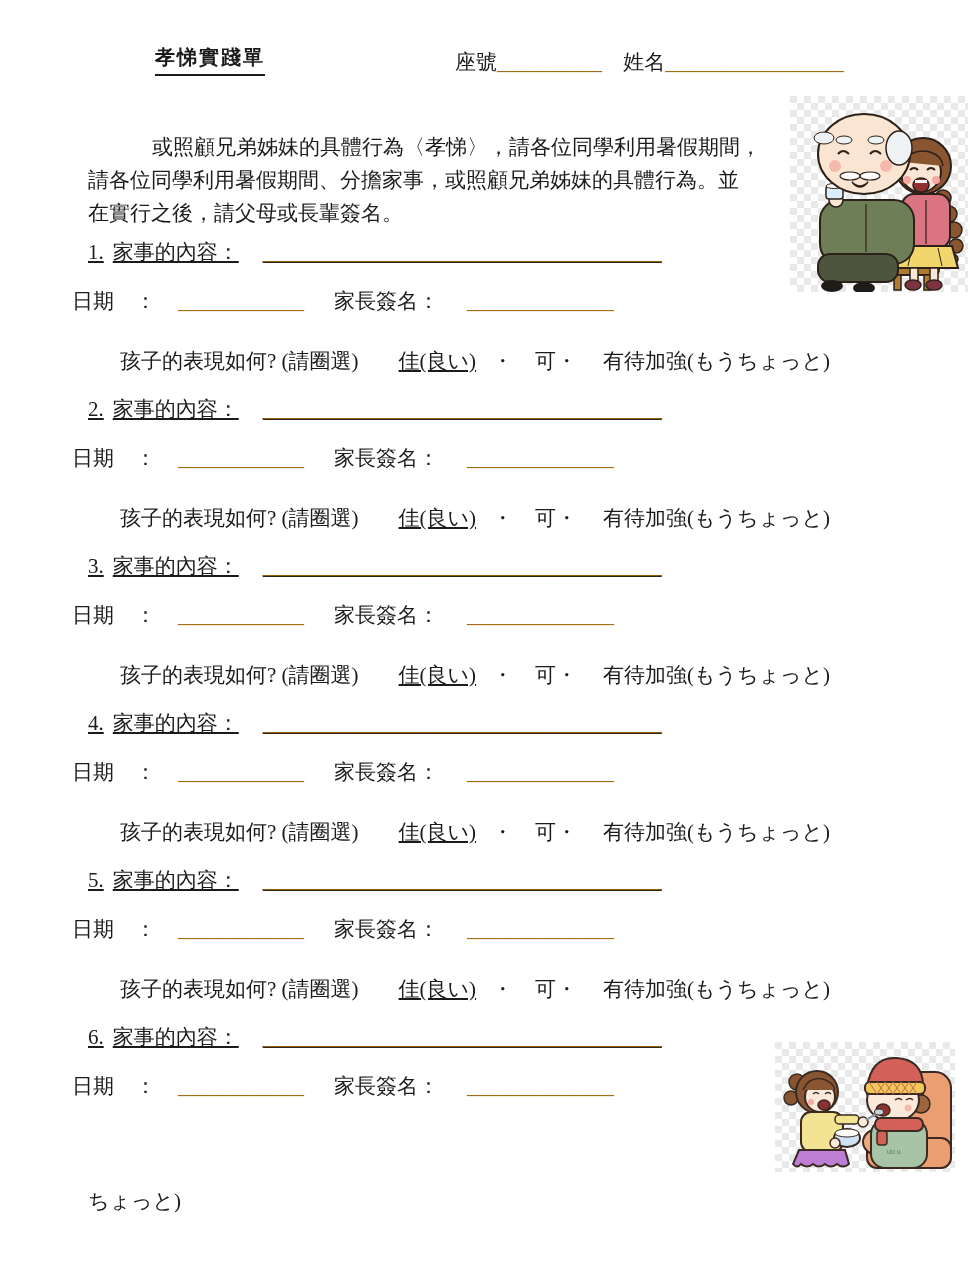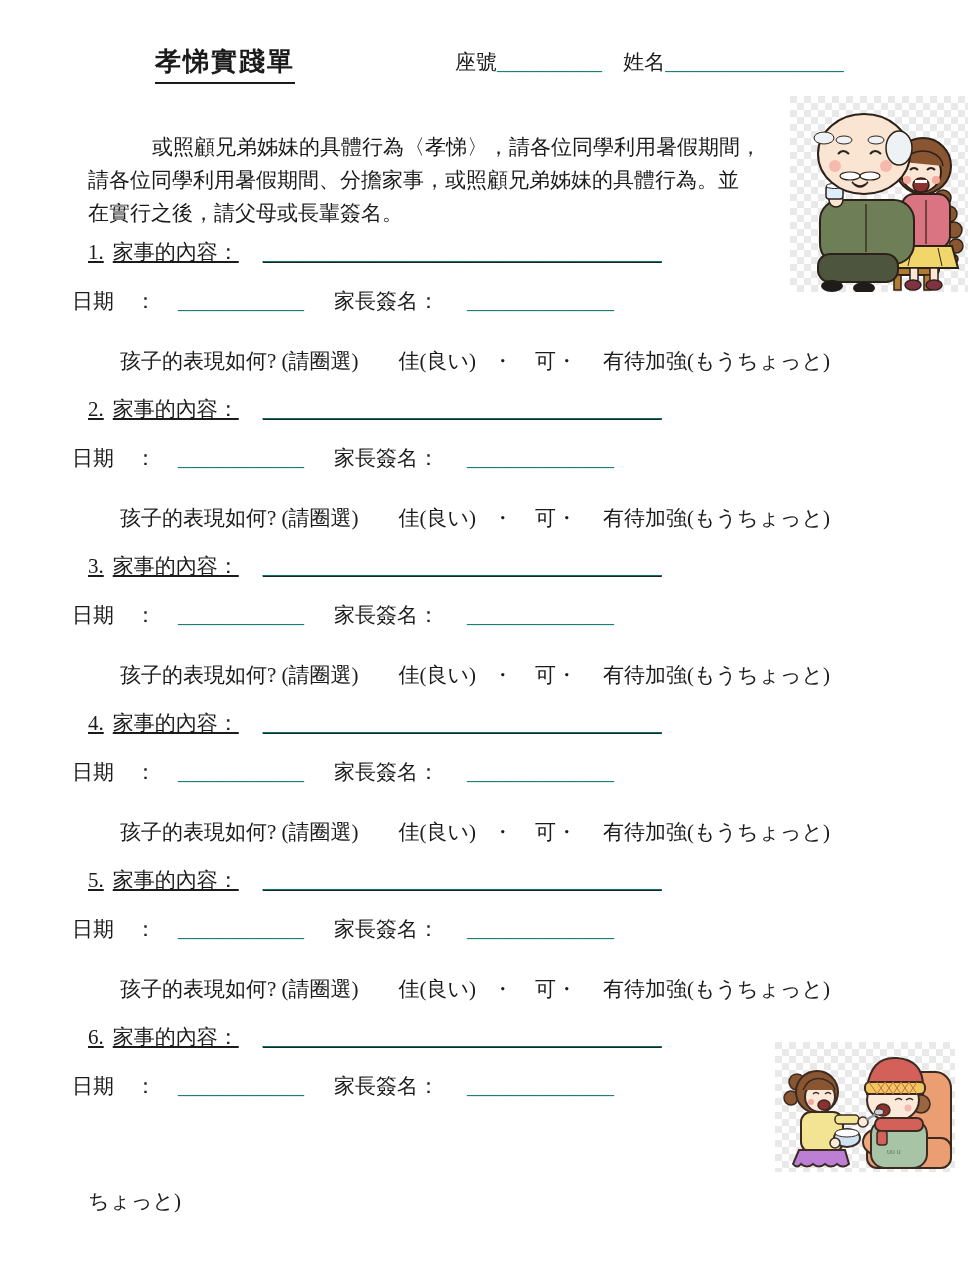--- a/index.html
+++ b/index.html
@@ -5,27 +5,27 @@
   html,body { margin:0; padding:0; background:#ffffff; }
   .page {
     position:relative;
     width:970px; height:1265px;
     background:#ffffff;
     font-family:"Liberation Serif","DejaVu Serif",serif;
     color:#1b1b1b;
     font-size:21px;
     overflow:hidden;
   }
-  .blank { white-space:pre; letter-spacing:0; color:#0f766e; }
+  .blank { white-space:pre; letter-spacing:0; color:#a16207; }
 
   
   .header { position:absolute; top:44px; left:0; width:100%; height:40px; }
   .doc-title {
     position:absolute; left:155px; top:0;
-    font-size:26px; font-weight:600; letter-spacing:2px;
+    font-size:20px; font-weight:600; letter-spacing:2px;
     border-bottom:2px solid #1b1b1b; padding-bottom:3px;
   }
   .head-fields { position:absolute; left:455px; top:4px; white-space:nowrap; }
   .head-fields .name-label { margin-left:16px; }
 
   
   .intro { position:absolute; top:131px; left:88px; width:720px; line-height:33px; }
   .intro .ln { white-space:nowrap; }
   .intro .ln1 { text-indent:64px; }
 
@@ -33,21 +33,21 @@
   .items { position:absolute; top:237px; left:0; width:100%; }
   .item { height:157px; }
   .l1 { padding-left:88px; height:30px; line-height:30px; white-space:nowrap;text-decoration:underline; }
   .l1 .num { margin-right:9px; }
   .l1 .blank { margin-left:24px; }
   .l2 { padding-left:72px; margin-top:19px; height:30px; line-height:30px; white-space:nowrap; }
   .l2 .blank-date { margin-left:22px; }
   .l2 .sign-label { margin-left:30px; }
   .l2 .blank-sign { margin-left:28px; }
   .l3 { padding-left:120px; margin-top:30px; height:30px; line-height:30px; white-space:nowrap; }
-  .l3 .opt-good { margin-left:40px; }
+  .l3 .opt-good { margin-left:40px;text-decoration:underline; }
   .l3 .sep { margin-left:16px; }
   .l3 .opt-ok { margin-left:22px; }
   .l3 .opt-more { margin-left:26px; }
 
   .overflow-line { position:absolute; left:88px; top:1186px; height:30px; line-height:30px; }
 
   
   .illus { position:absolute; }
   .illus-top { left:790px; top:96px; width:178px; height:196px; }
   .illus-bottom { left:775px; top:1042px; width:180px; height:130px; }

